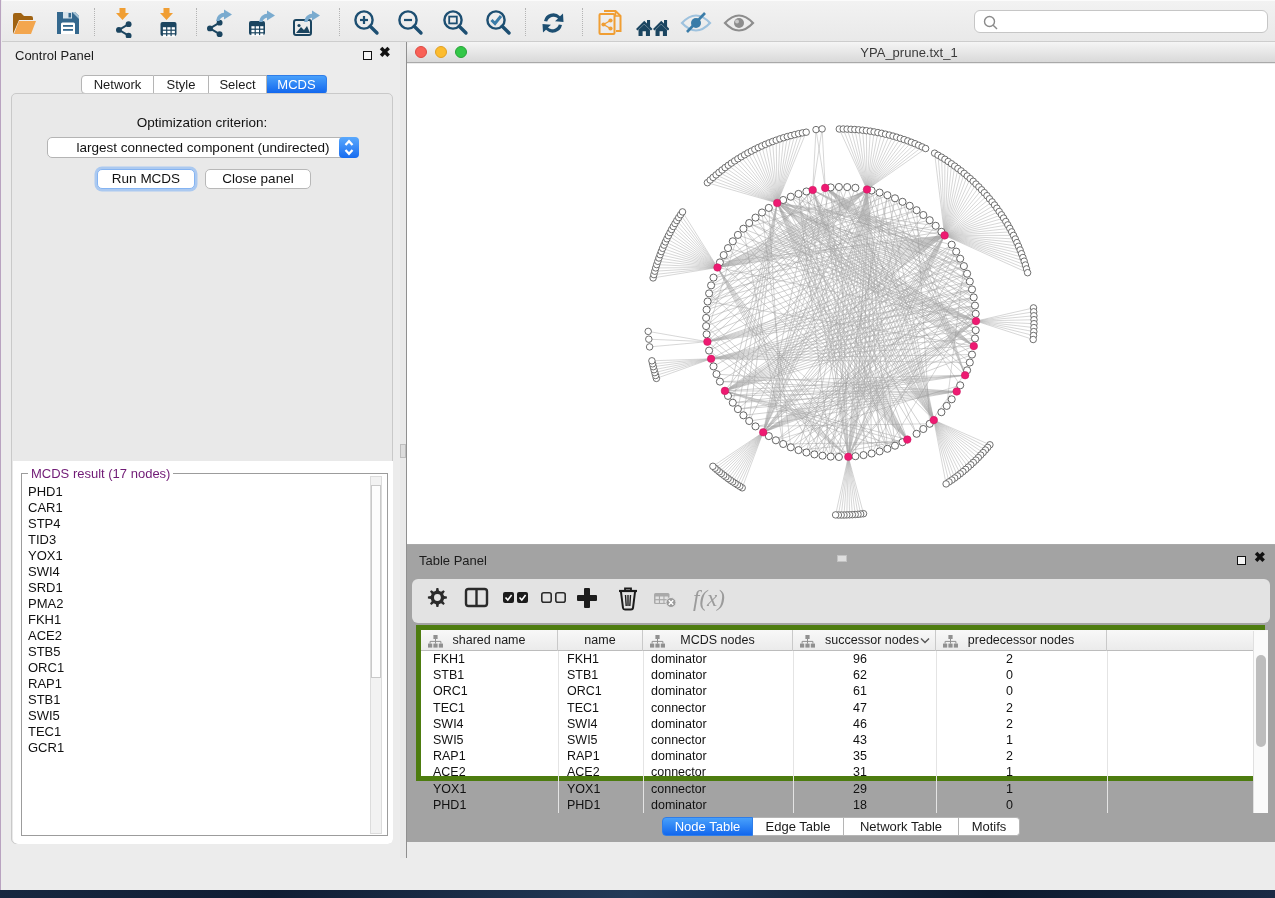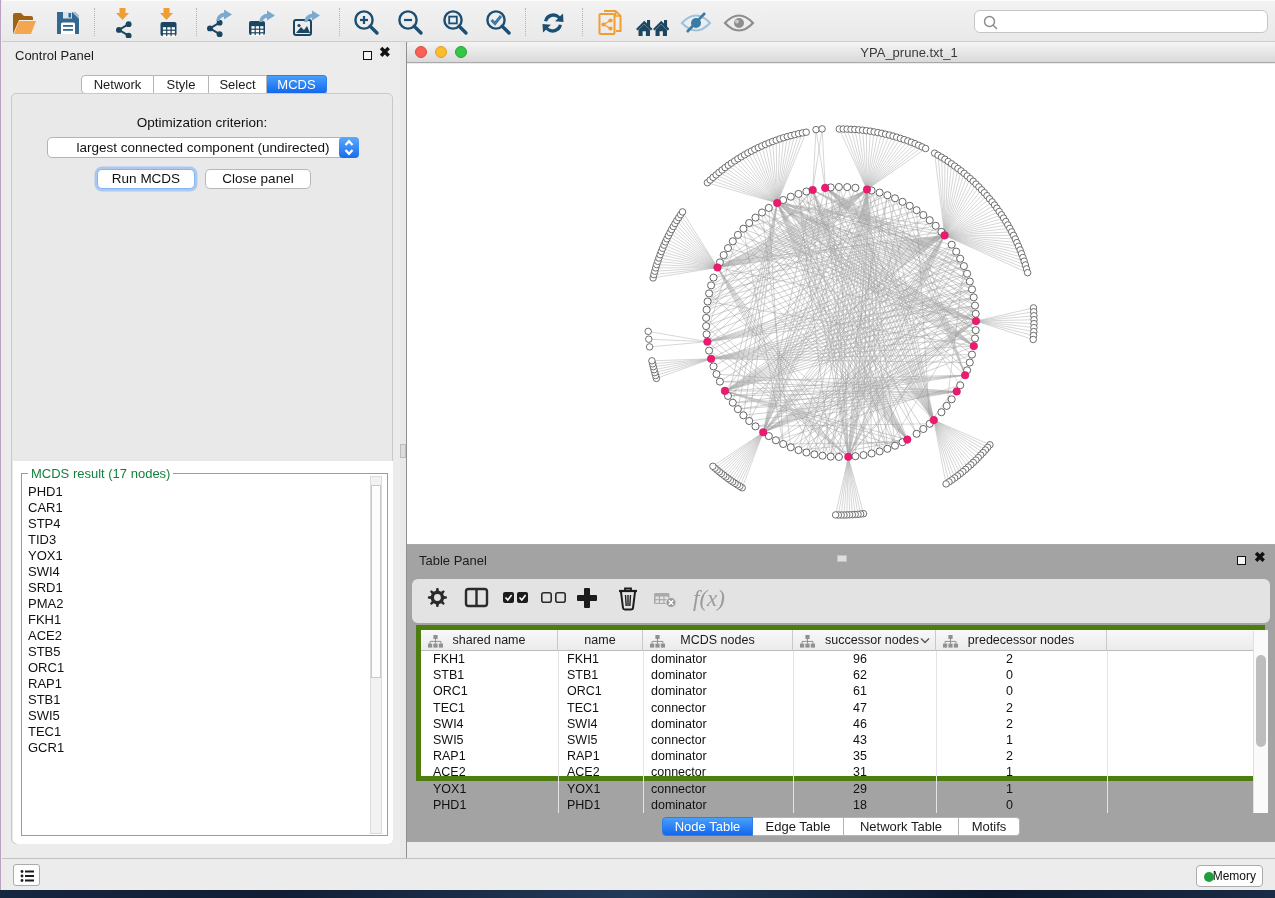--- a/index.html
+++ b/index.html
@@ -33,21 +33,21 @@
 #opt-select { position:absolute; left:35px; top:43px; width:312px; height:21px; background:#fff;
   border:1px solid #b4b4b4; border-radius:5px; font-size:13.5px; color:#111; text-align:center; line-height:19px; }
 #opt-step { position:absolute; right:-1px; top:-1px; width:20px; height:21px; border-radius:4px;
   background:linear-gradient(#5aa9fd,#176cf0); }
 .btn { position:absolute; height:20px; background:#fff; border:1px solid #b8b8b8; border-radius:5px;
   font-size:13.5px; color:#111; text-align:center; line-height:18px; }
 #btn-run { left:85px; top:75px; width:98px; box-shadow:0 0 0 2.5px rgba(120,175,245,.55); border-color:#85b4f2; }
 #btn-close { left:193px; top:75px; width:106px; }
 #mcds-white { position:absolute; left:1px; top:367px; width:380px; height:383px; background:#fff; border-radius:0 0 5px 5px; }
 #mcds-group { position:absolute; left:8px; top:12px; width:367px; height:363px; border:1px solid #9c9c9c; }
-#mcds-label { position:absolute; left:6px; top:-8px; background:#fff; padding:0 3px; font-size:13px; color:#15803d; }
+#mcds-label { position:absolute; left:6px; top:-8px; background:#fff; padding:0 3px; font-size:13px; color:#701a75; }
 #mcds-list { position:absolute; left:1px; top:10px; font-size:13px; color:#111; line-height:16px; }
 #mcds-sb { position:absolute; right:5px; top:2px; width:12px; height:358px; background:#f2f2f2; border:1px solid #dcdcdc; }
 #mcds-thumb { position:absolute; left:0px; top:8px; width:10px; height:193px; background:#fdfdfd; border:1px solid #c9c9c9; }
 
 #vsplit { position:absolute; left:399px; top:42px; width:7px; height:816px; background:#e9e9e9; border-right:1px solid #8f8f8f; }
 #vsplit-h { position:absolute; left:0px; top:402px; width:6px; height:14px; background:#dcdcdc; border:1px solid #bdbdbd; }
 #hsplit-h { position:absolute; left:836px; top:555px; width:10px; height:7px; background:#dedede; border:1px solid #c2c2c2; z-index:5; }
 
 #netwin { position:absolute; left:406px; top:42px; width:869px; height:518px; }
 #net-title { position:absolute; left:0; top:0; width:869px; height:21px;
@@ -1279,25 +1279,12 @@
           <div id="tp-thumb"></div>
         </div>
       </div>
       <div class="tabbar" id="tp-tabs">
         <div class="tab first sel" style="width:91px">Node Table</div>
         <div class="tab" style="width:91px">Edge Table</div>
         <div class="tab" style="width:115px">Network Table</div>
         <div class="tab last" style="width:61px">Motifs</div>
       </div>
     </div>
-    <div id="statusbar">
-      <div id="sb-list"><svg width="27" height="22" viewBox="0 0 27 22">
-          <g fill="#1c1c1c">
-            <circle cx="8" cy="6.5" r="1.4"></circle>
-            <circle cx="8" cy="11" r="1.4"></circle>
-            <circle cx="8" cy="15.5" r="1.4"></circle>
-            <rect x="11" y="5.5" width="9" height="2"></rect>
-            <rect x="11" y="10" width="9" height="2"></rect>
-            <rect x="11" y="14.5" width="9" height="2"></rect>
-          </g>
-        </svg></div>
-      <div id="sb-mem"><i></i>Memory</div>
-    </div>
   </div>
 </body></html>

